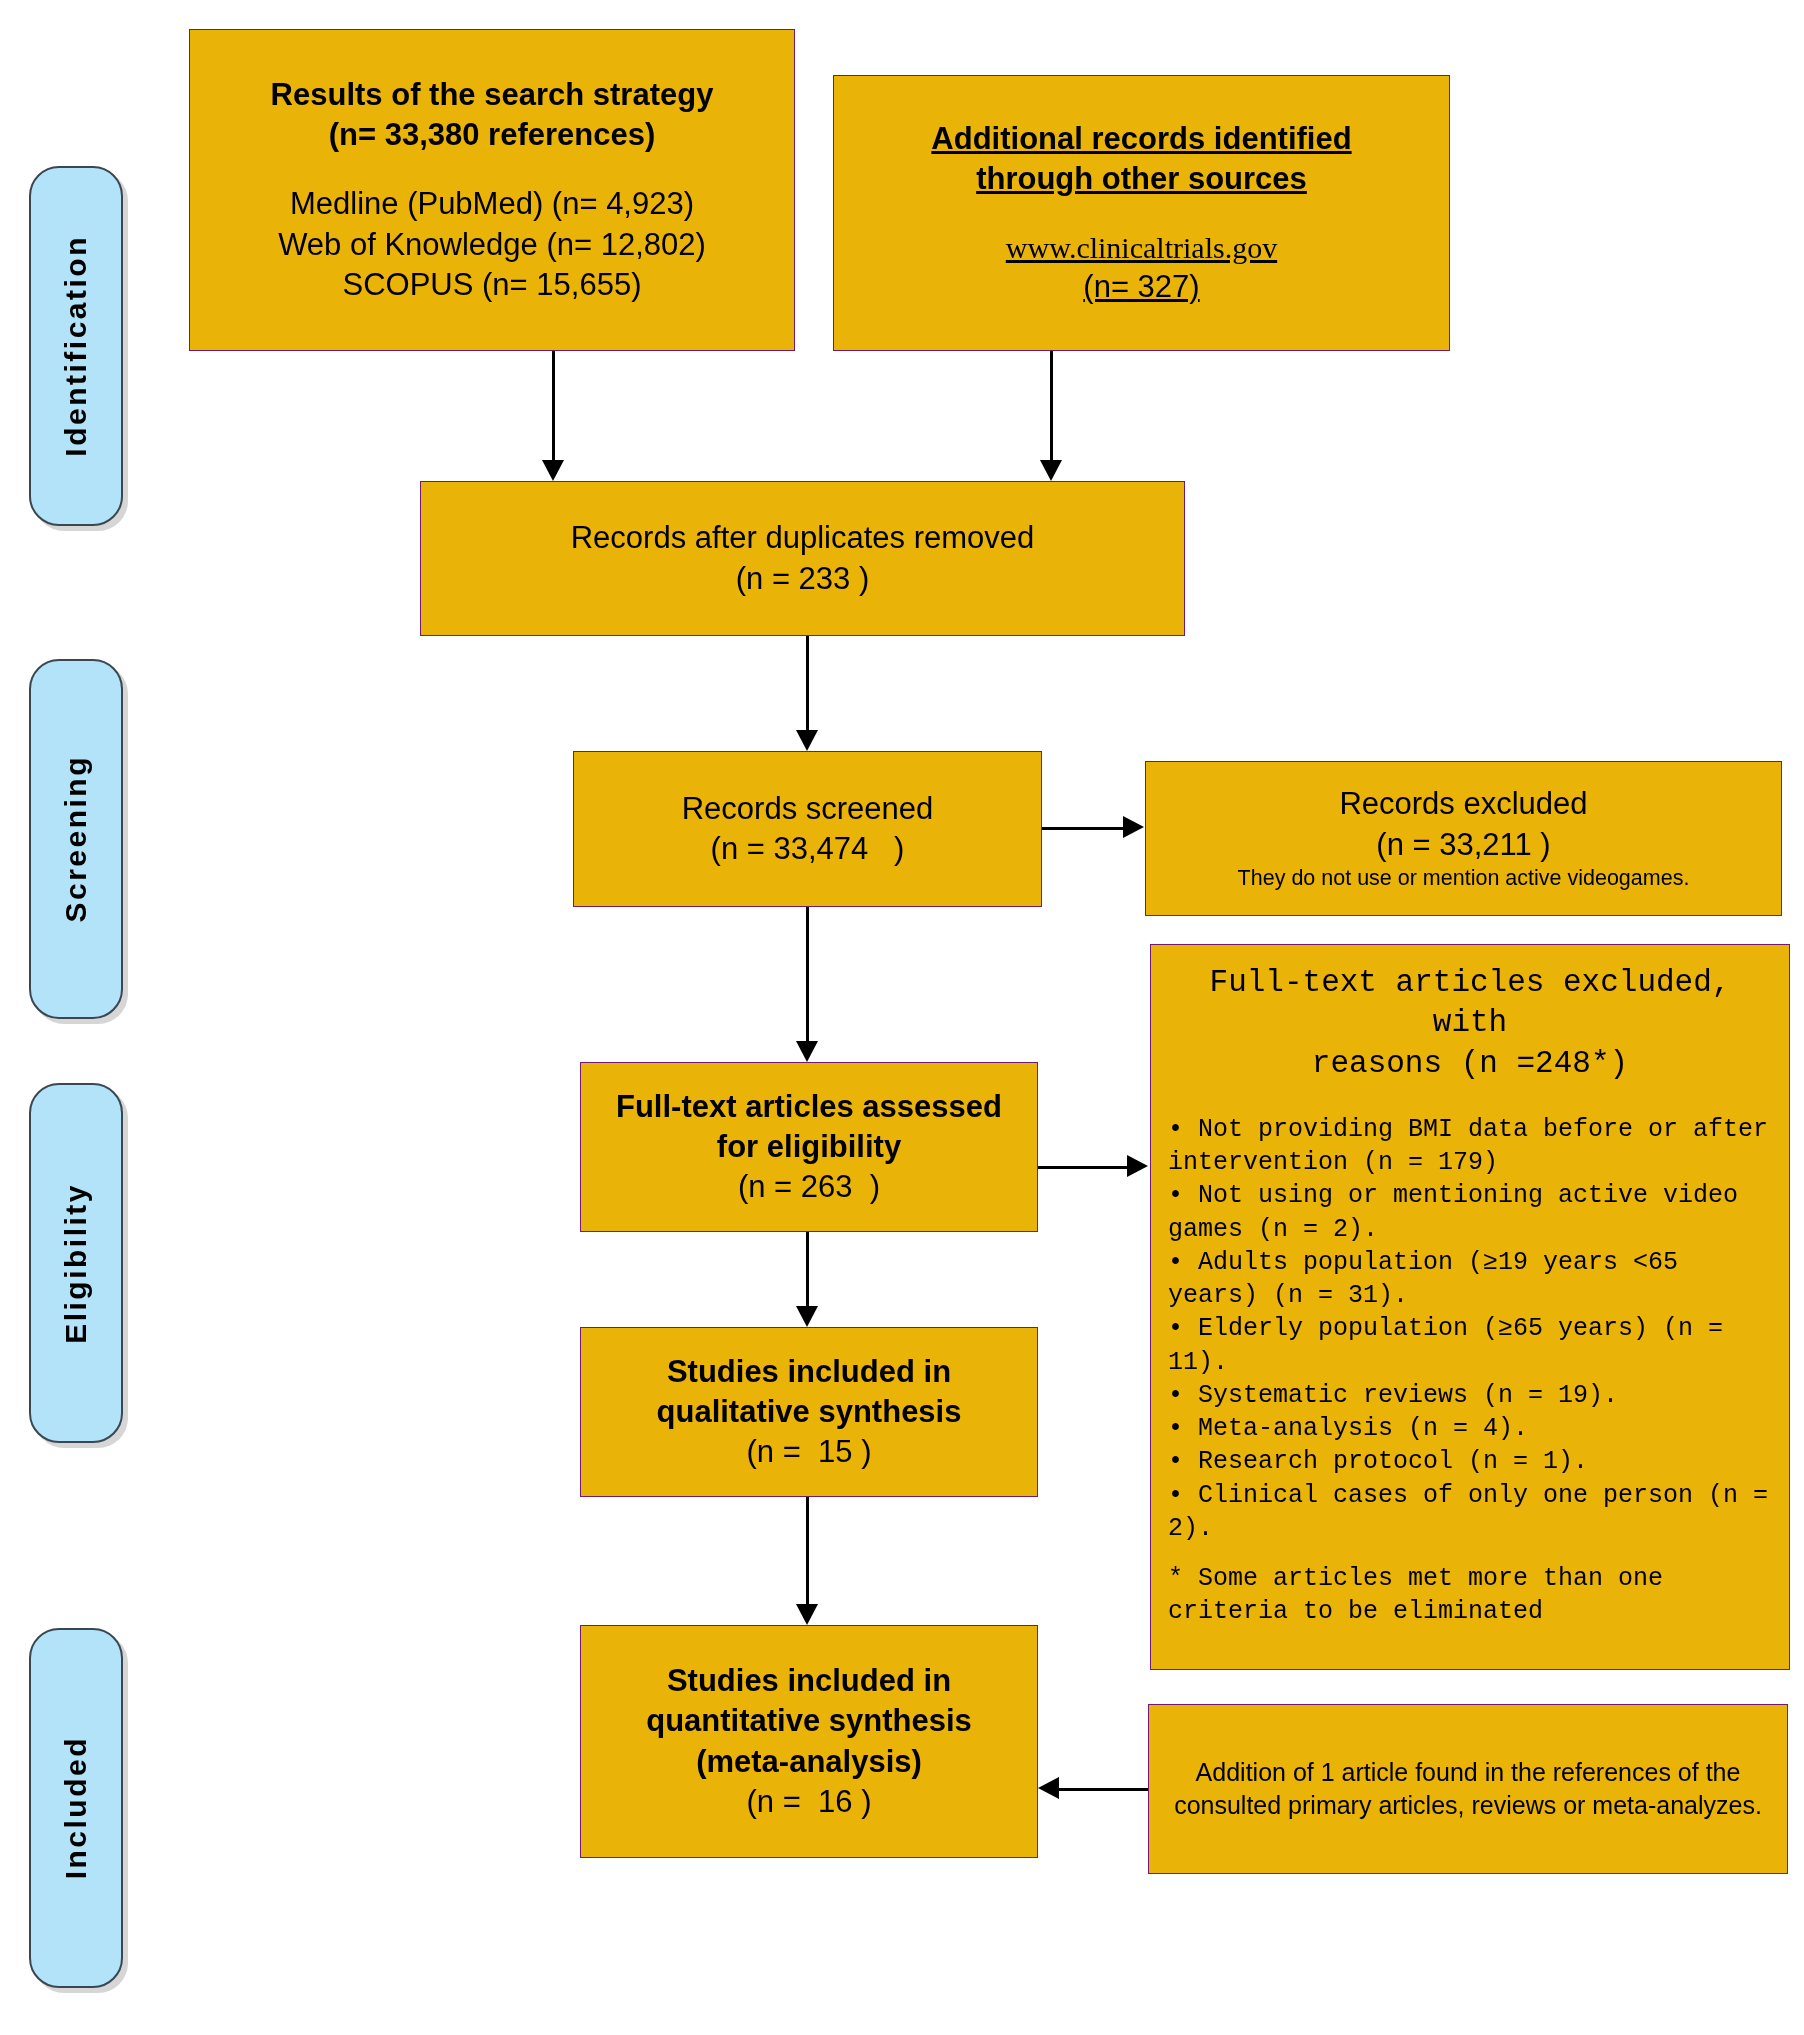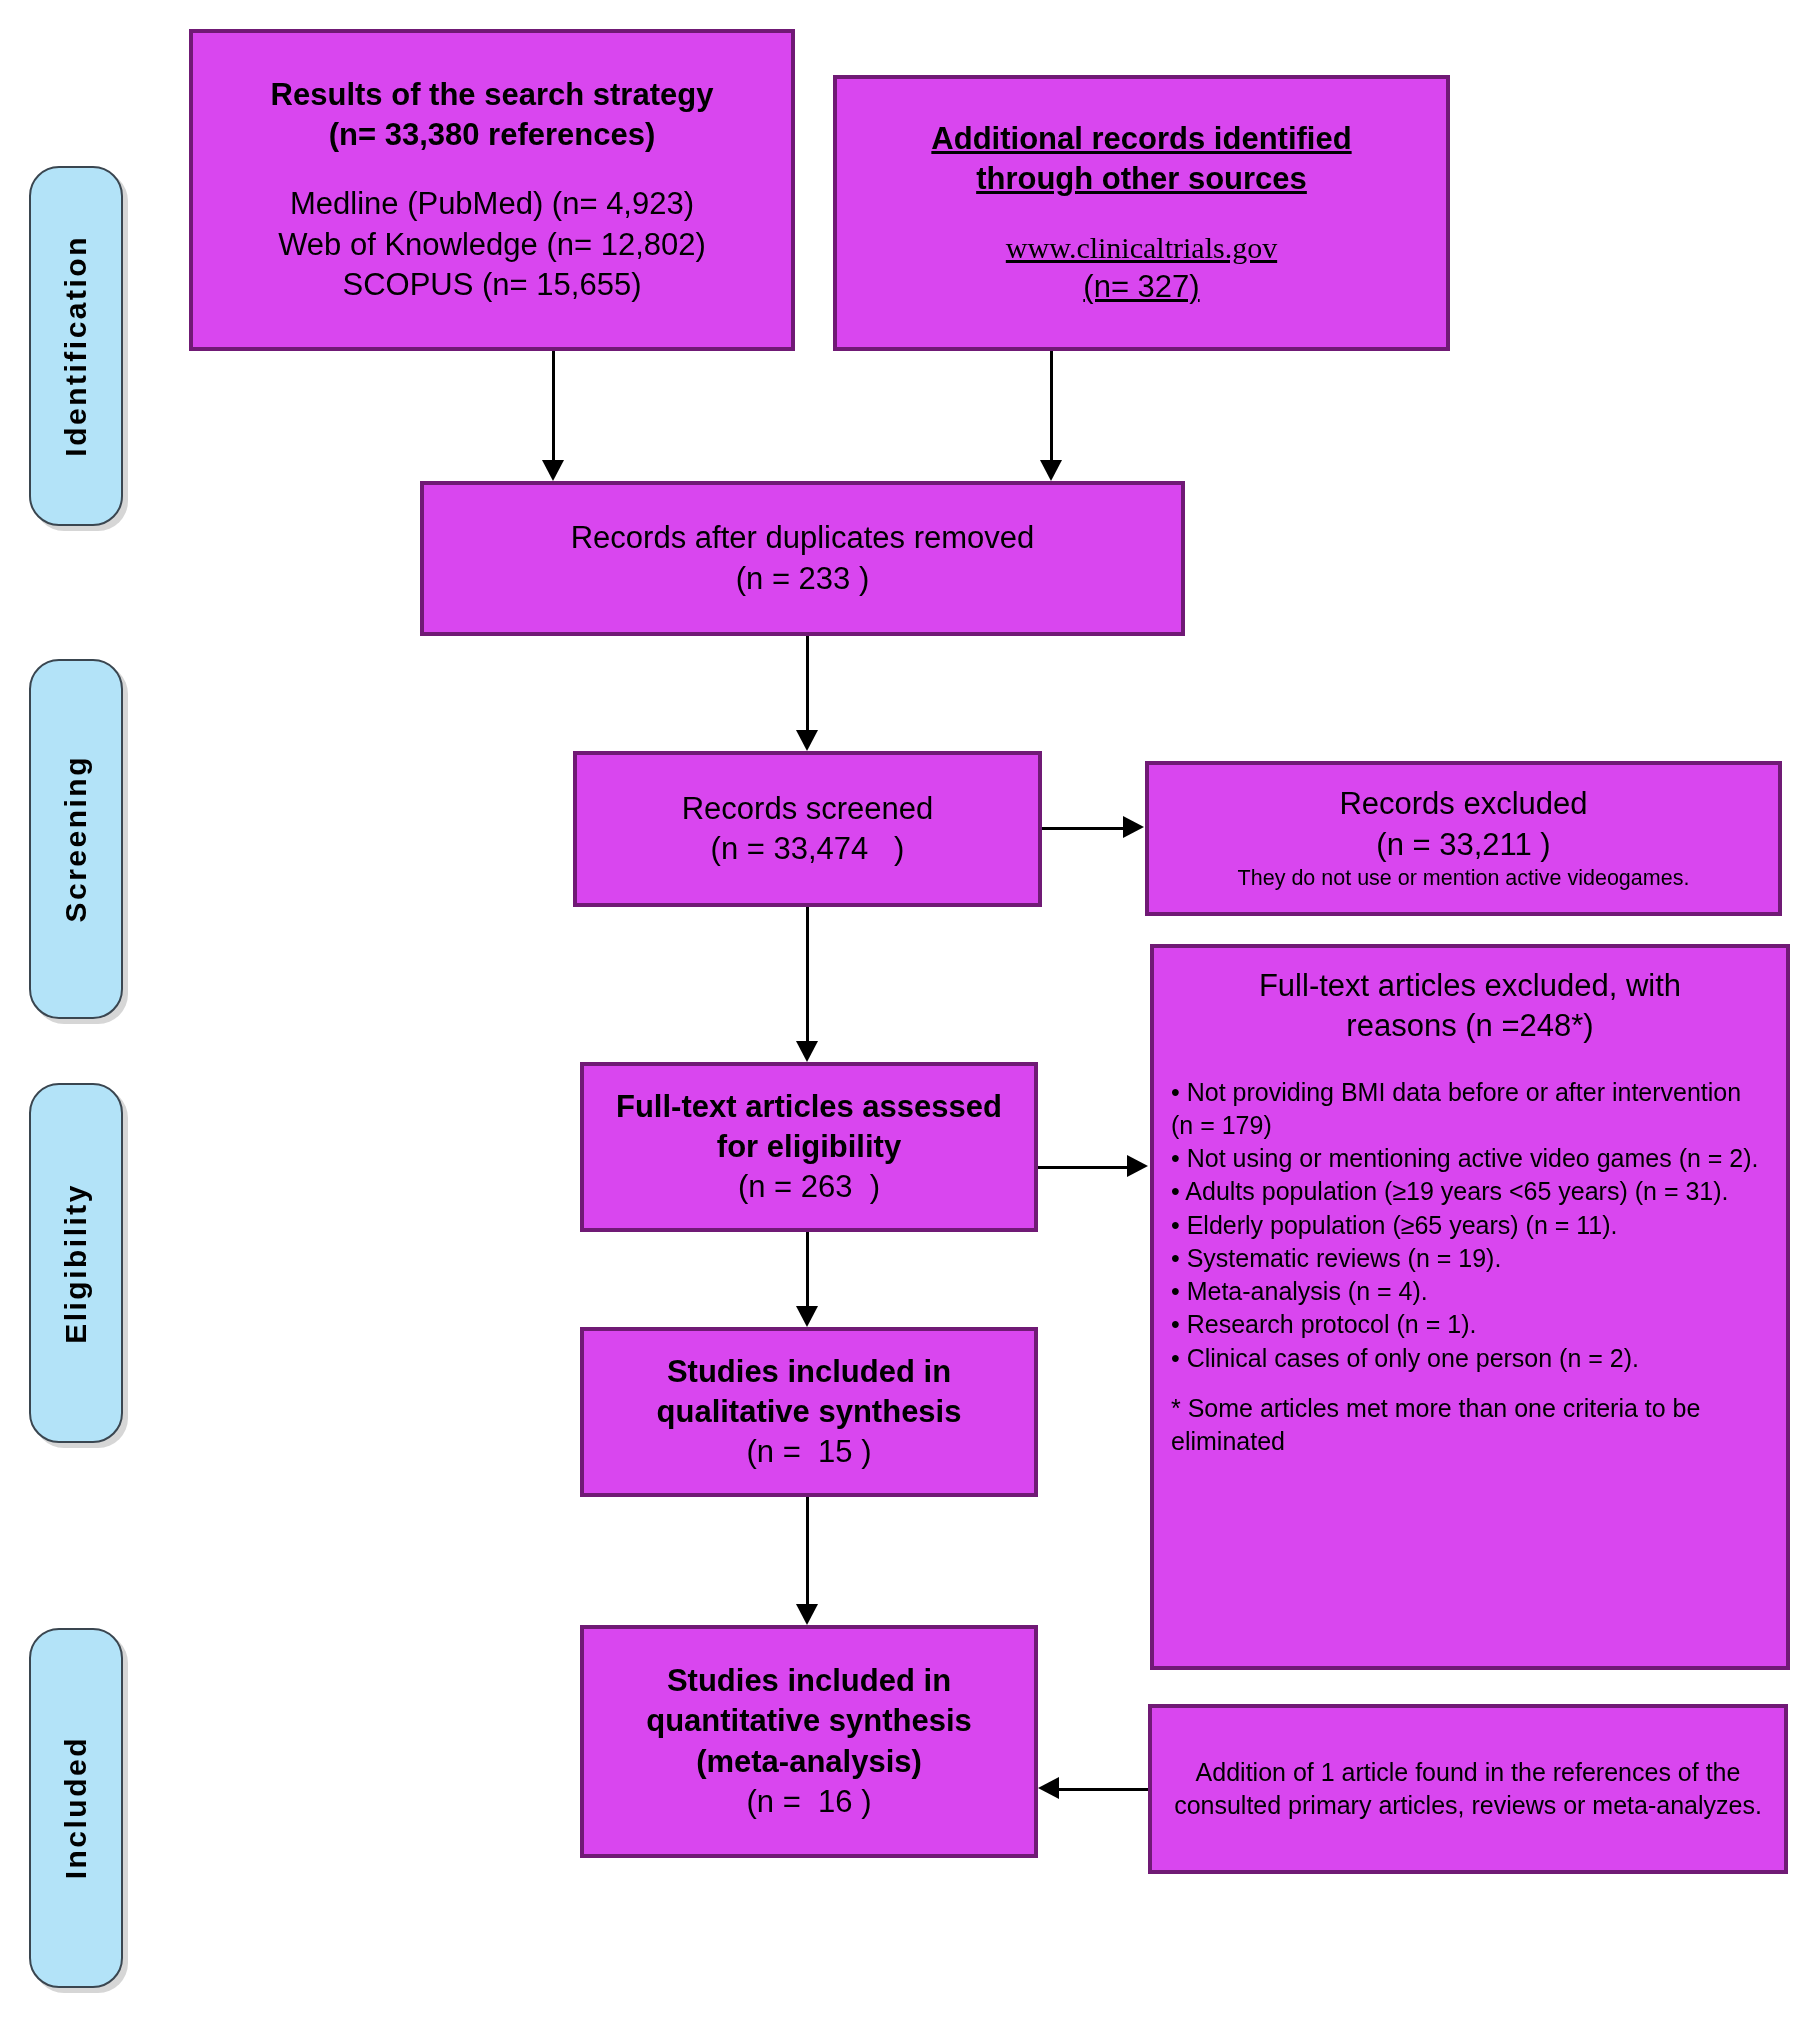--- a/index.html
+++ b/index.html
@@ -37,32 +37,33 @@
     font-weight: bold;
     font-size: 30px;
     letter-spacing: 2.5px;
     color: #000000;
     white-space: nowrap;
   }
 
   
   .flow-box {
     position: absolute;
-    background: #d946ef;
-    border: 4px solid #701a75;
+    background: #eab308;
+    border: 1px solid #701a75;
     box-sizing: border-box;
     display: flex;
     flex-direction: column;
     justify-content: center;
     align-items: center;
     padding: 5px 12px;
   }
   .flow-box.align-left {
     align-items: stretch;
     justify-content: flex-start;
+    font-family: Liberation Mono, monospace;
   }
   .line {
     display: block;
     text-align: center;
     line-height: 1.30;
     font-size: 31px;
     white-space: pre;
   }
   .line.bold   { font-weight: bold; }
   .line.serif  { font-family: "Liberation Serif", serif; font-size: 30px; text-align: right; }

